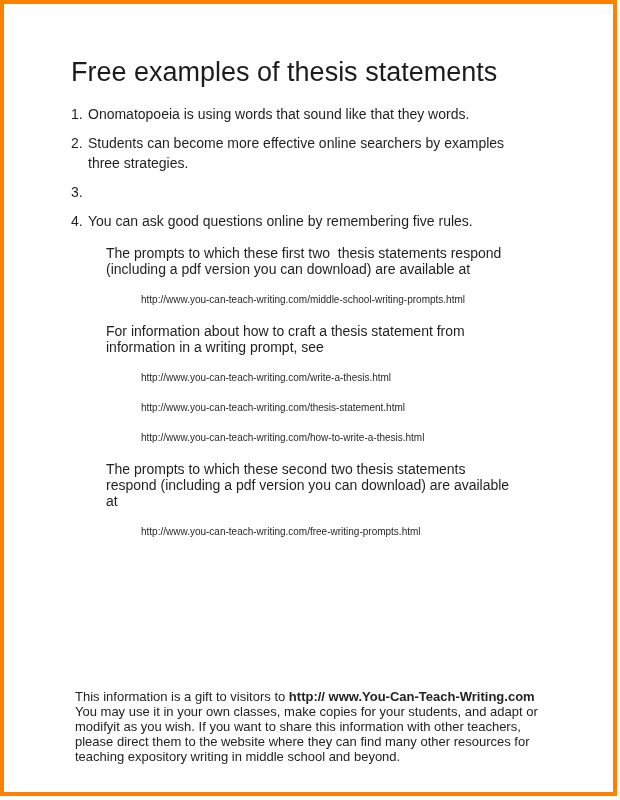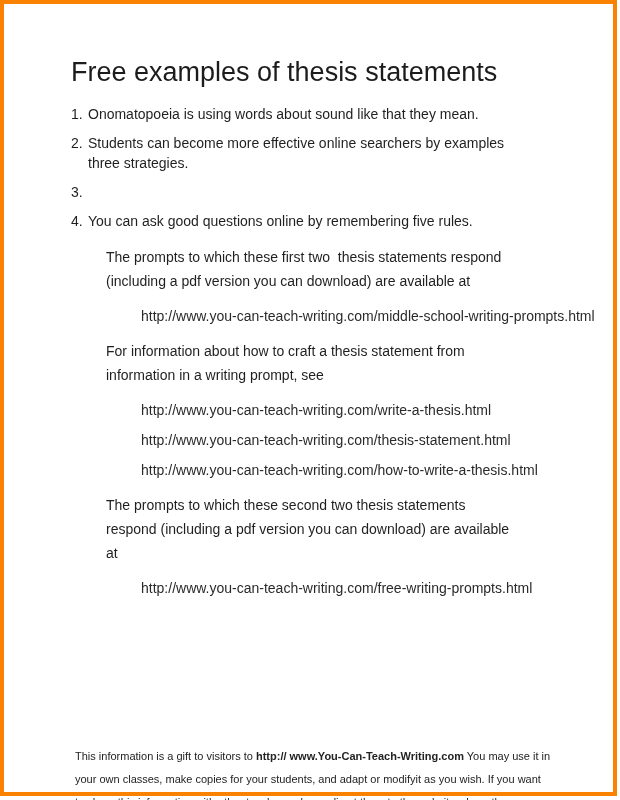--- a/index.html
+++ b/index.html
@@ -44,54 +44,54 @@
     font-size: 14px;
     line-height: 20px;
     margin-bottom: 9px;
   }
   .thesis-list .num {
     flex-shrink: 0;
     width: 17px;
   }
   .section .para {
     font-size: 14px;
-    line-height: 24px;
+    line-height: 16px;
     margin: 14px 40px 16px 35px;
     max-width: 408px;
     white-space: pre-wrap;
   }
   .section .url {
-    font-size: 14px;
+    font-size: 10px;
     line-height: 14px;
     margin: 16px 0 16px 70px;
     color: #2a2a2a;
     white-space: nowrap;
   }
   .footer {
-    font-size: 11px;
-    line-height: 23px;
+    font-size: 13px;
+    line-height: 15px;
     margin: 150px 4px 0 4px;
     max-width: 478px;
     color: #232323;
   }
   .footer b { font-weight: 700; }
   .footer span { white-space: pre-wrap; }
 </style>
 </head>
 <body>
 
 <div class="frame" style="border-color: rgb(251, 130, 0);">
   <div class="content">
 
     <h1 class="title">Free examples of thesis statements</h1>
 
     <ol class="thesis-list">
       <li>
         <span class="num">1.</span>
-        <span class="txt">Onomatopoeia is using words about sound like that they mean.</span>
+        <span class="txt">Onomatopoeia is using words that sound like that they words.</span>
       </li>
       <li>
         <span class="num">2.</span>
         <span class="txt">Students can become more effective online searchers by examples three strategies.</span>
       </li>
       <li>
         <span class="num">3.</span>
       </li>
       <li>
         <span class="num">4.</span>

